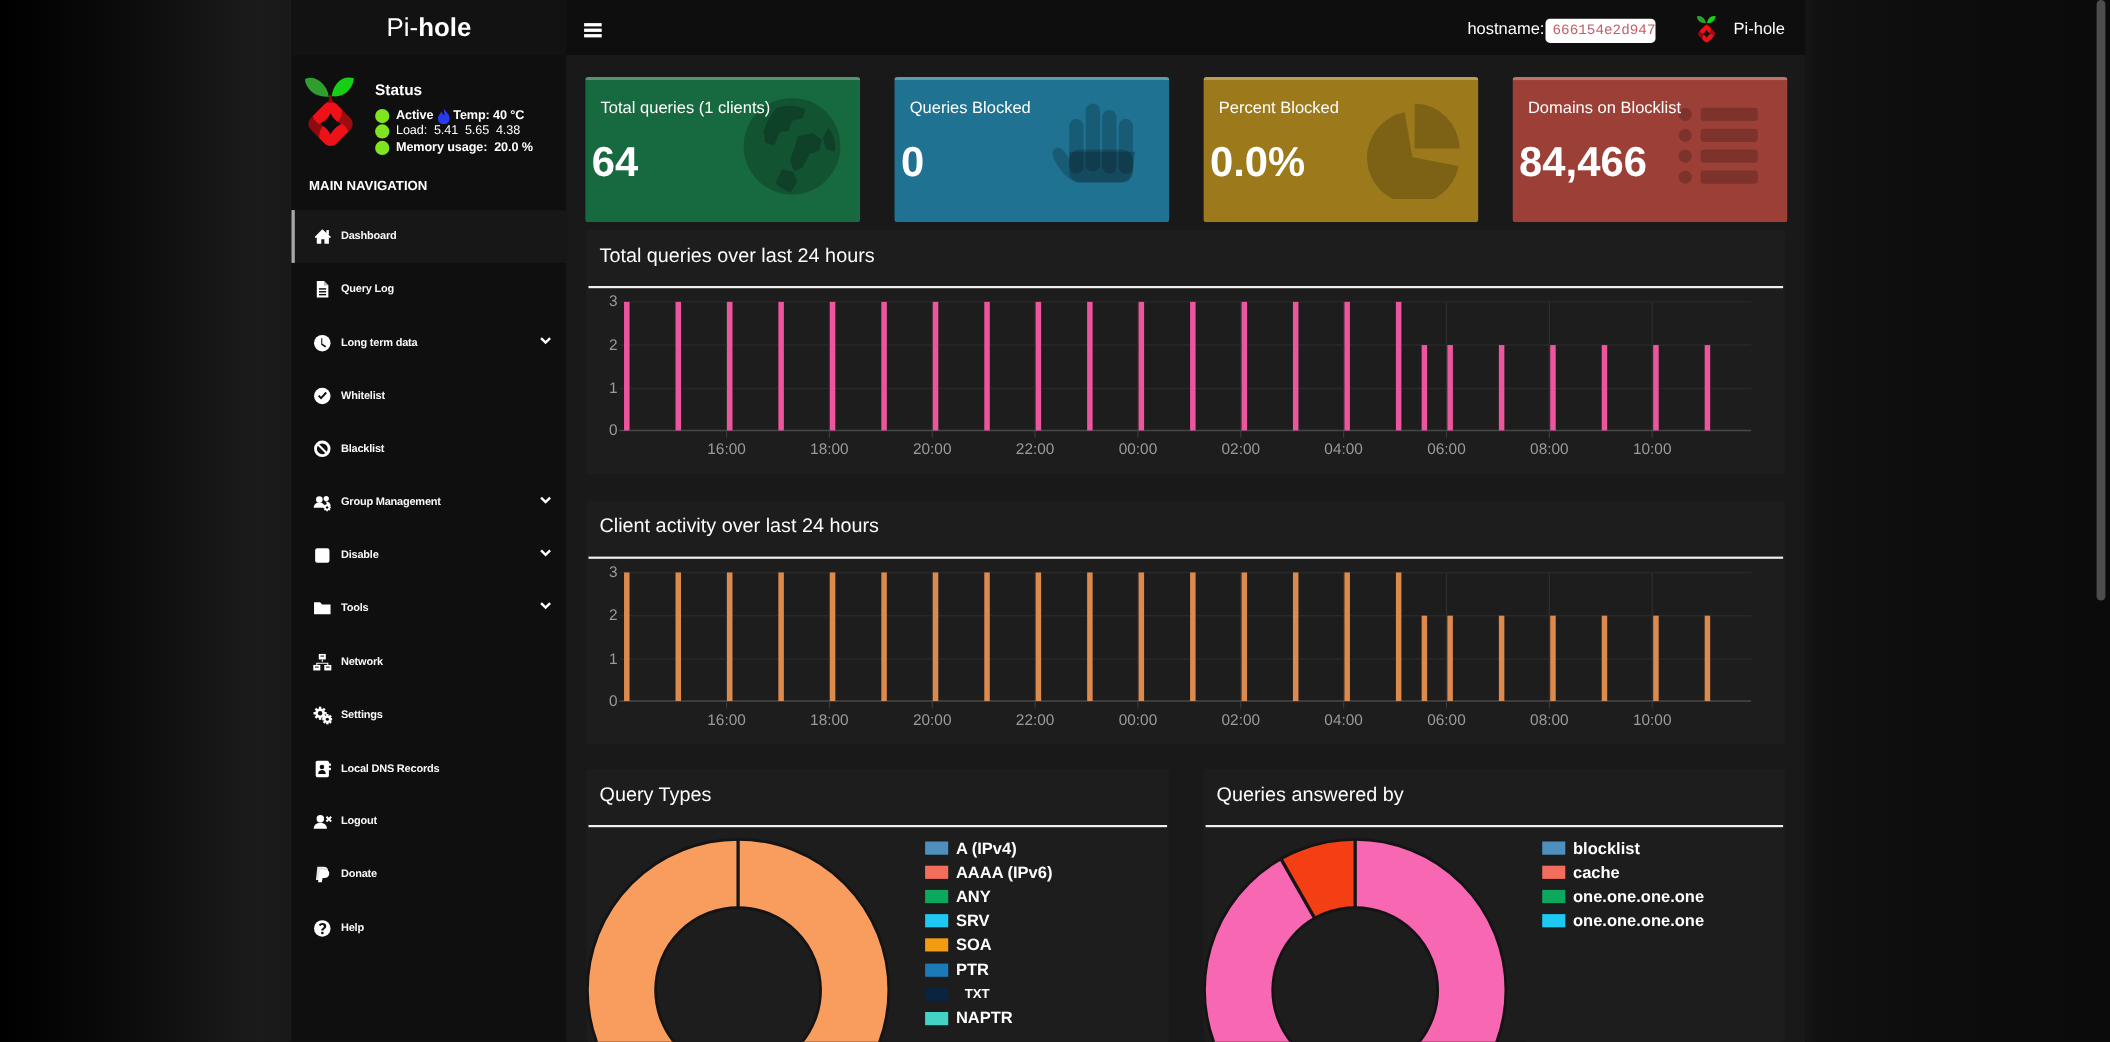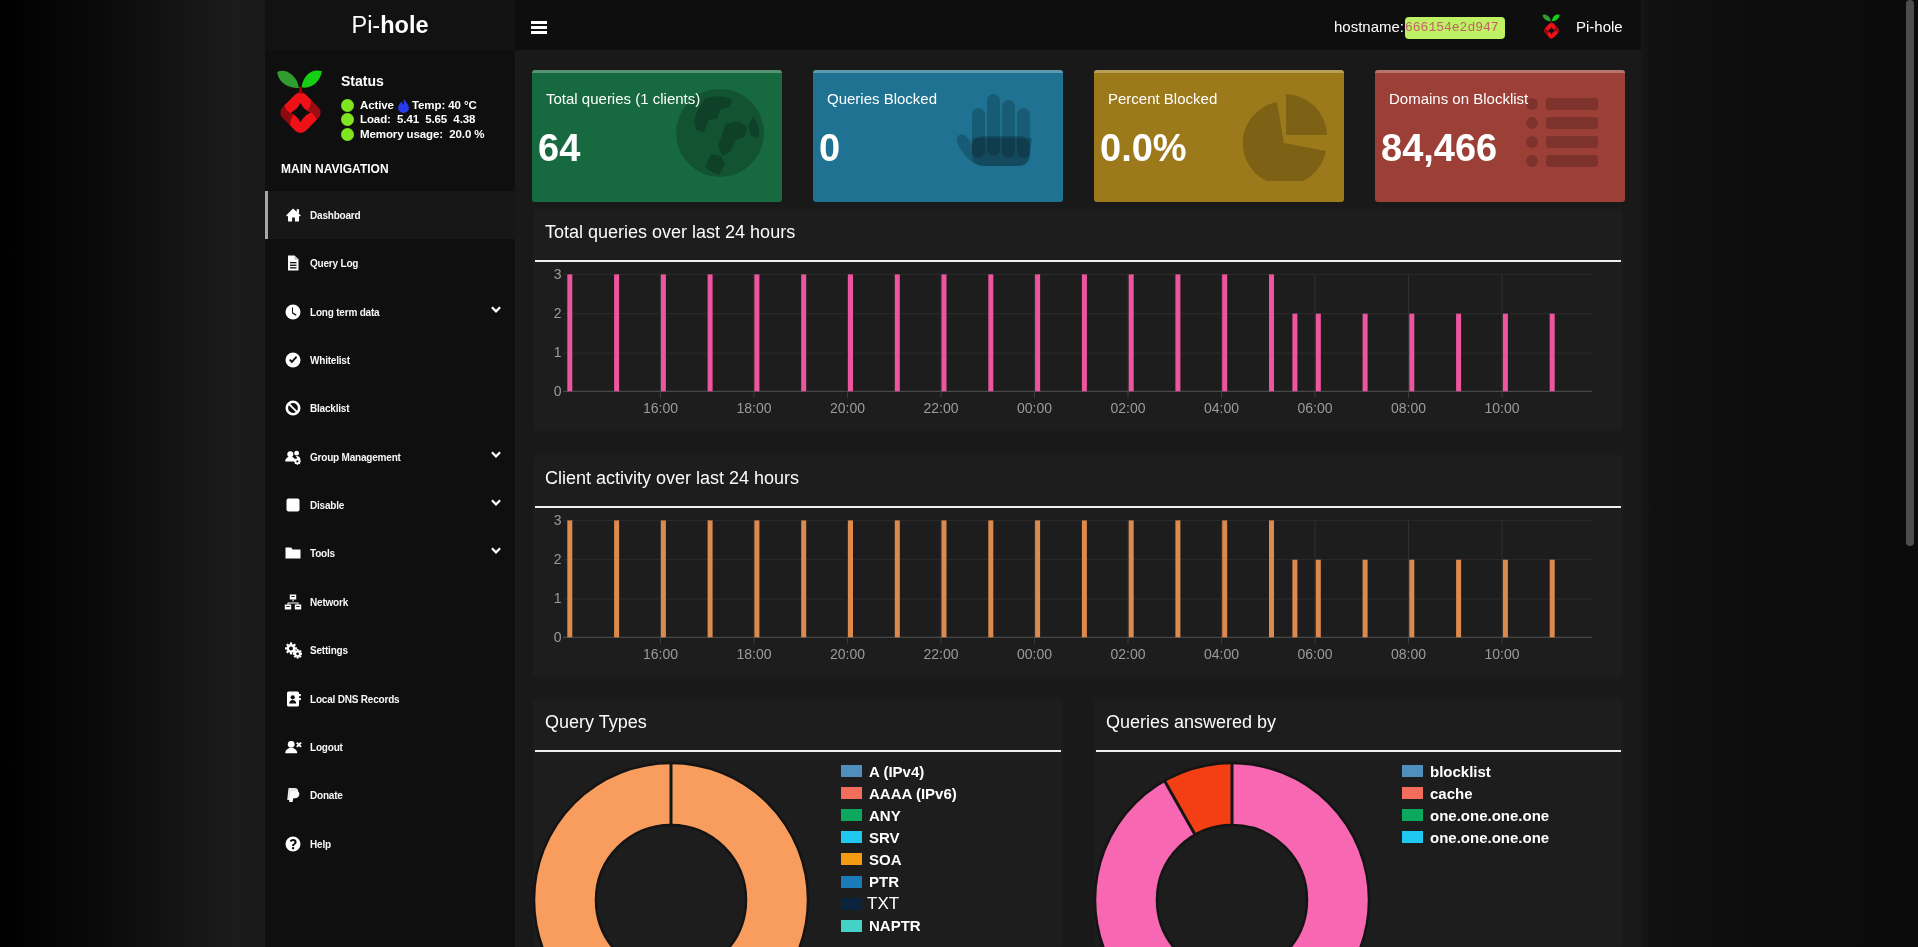--- a/index.html
+++ b/index.html
@@ -39,21 +39,21 @@
 <div id="scrollthumb" class="abs"></div>
 <div id="app" class="abs">
   <div id="logo" class="abs"><span style="font-weight:300">Pi-</span><span style="font-weight:bold">hole</span></div>
   <div id="navbar" class="abs">
 
     <div class="abs" style="left:16px;top:21px;width:16px;height:2.6px;background:#fff"></div>
     <div class="abs" style="left:16px;top:26px;width:16px;height:2.6px;background:#fff"></div>
     <div class="abs" style="left:16px;top:31px;width:16px;height:2.6px;background:#fff"></div>
 
     <div class="abs navtext" style="left:819px;top:18px;">hostname:</div>
-    <div class="abs" style="left:890px;top:17px;width:100px;height:22px;background:#bef264;border-radius:4px;color:#c35f67;font-family:'Liberation Mono',monospace;font-size:13px;text-align:left;line-height:22px;">666154e2d947</div>
+    <div class="abs" style="left:890px;top:17px;width:100px;height:22px;background:#ffffff;border-radius:4px;color:#c35f67;font-family:'Liberation Mono',monospace;font-size:13px;text-align:right;line-height:22px;">666154e2d947</div>
 
     <svg class="abs" style="left:1026px;top:12px" width="21" height="28" viewBox="0 0 50 72">
         <defs>
           <clipPath id="bc2">
             <rect x="8.75" y="31.75" width="32.5" height="32.5" rx="7.5" transform="rotate(45 25 48)"></rect>
           </clipPath>
         </defs>
       <g clip-path="url(#bc2)">
           <rect x="0" y="21" width="25" height="52" fill="#8d0a0e"></rect>
           <rect x="25" y="21" width="25" height="52" fill="#9d0c10"></rect>
@@ -90,21 +90,21 @@
     </svg>
     <div class="abs" style="left:76px;top:23px;color:#fff;font-size:14px;font-weight:bold;">Status</div>
     <div class="abs" style="left:76px;top:48.5px;width:13px;height:13px;border-radius:50%;background:#80e520"></div>
     <div class="abs" style="left:76px;top:63px;width:13px;height:13px;border-radius:50%;background:#80e520"></div>
     <div class="abs" style="left:76px;top:77.5px;width:13px;height:13px;border-radius:50%;background:#80e520"></div>
     <div class="abs" style="left:95px;top:48.5px;color:#fff;font-size:11.5px;font-weight:bold;letter-spacing:-0.1px;">Active</div>
       <svg class="abs" style="left:133px;top:49px" width="11" height="14" viewBox="0 0 10 13">
         <path d="M5.3 0 C6.8 2.5 10 4.8 10 8.3 A5 4.7 0 0 1 0 8.3 C0 6 1.7 4.3 3.1 2.3 C3.6 3.8 4.3 4.8 5.6 5.6 C5.1 3.7 4.9 1.9 5.3 0 Z" fill="#2a3bee"></path>
       </svg>
       <div class="abs" style="left:147px;top:48.5px;color:#fff;font-size:11.5px;font-weight:bold;letter-spacing:-0.1px;">Temp:&nbsp;40&nbsp;°C</div>
-    <div class="abs" style="left:95px;top:63px;color:#fff;font-size:11.5px;font-weight:bold;letter-spacing:-0.1px;">Load:&nbsp; 5.41&nbsp; 5.65&nbsp; 4.38</div>
+    <div class="abs" style="left:95px;top:63px;color:#fff;font-size:11.5px;font-weight:normal;letter-spacing:-0.1px;">Load:&nbsp; 5.41&nbsp; 5.65&nbsp; 4.38</div>
     <div class="abs" style="left:95px;top:77.5px;color:#fff;font-size:11.5px;font-weight:bold;letter-spacing:-0.1px;">Memory usage:&nbsp; 20.0&nbsp;%</div>
     <div class="abs" style="left:16px;top:112px;color:#fff;font-size:12px;font-weight:bold;">MAIN NAVIGATION</div>
     <div id="menu">
     <div class="menuitem" style="top:141.0px;background:#171717;">
           <div style="position:absolute;left:0;top:0;width:3px;height:100%;background:#a8a8a8"></div>
           <svg class="micon" viewBox="0 0 18 18">
             <rect x="12.7" y="3.2" width="2.3" height="4" fill="#fff"></rect>
             <path d="M9 2.4 L16.9 9.4 l-1 1.1 -0.9 -0.8 v5.8 h-4.1 v-4.1 H8.1 v4.1 H4 V9.7 l-0.9 0.8 -1 -1.1 Z" fill="#fff"></path>
           </svg>
           <span class="mlabel">Dashboard</span>
@@ -453,21 +453,21 @@
       <div class="abs" style="left:336px;top:86.6px;color:#fff;font-size:15px;font-weight:bold;line-height:15px;">AAAA (IPv6)</div>
       <div class="abs" style="left:308px;top:110.2px;width:21px;height:12px;background:#0ba85e"></div>
       <div class="abs" style="left:336px;top:108.7px;color:#fff;font-size:15px;font-weight:bold;line-height:15px;">ANY</div>
       <div class="abs" style="left:308px;top:132.3px;width:21px;height:12px;background:#1ec8f0"></div>
       <div class="abs" style="left:336px;top:130.8px;color:#fff;font-size:15px;font-weight:bold;line-height:15px;">SRV</div>
       <div class="abs" style="left:308px;top:154.4px;width:21px;height:12px;background:#f39c12"></div>
       <div class="abs" style="left:336px;top:152.9px;color:#fff;font-size:15px;font-weight:bold;line-height:15px;">SOA</div>
       <div class="abs" style="left:308px;top:176.5px;width:21px;height:12px;background:#1b7ab8"></div>
       <div class="abs" style="left:336px;top:175.0px;color:#fff;font-size:15px;font-weight:bold;line-height:15px;">PTR</div>
       <div class="abs" style="left:308px;top:198.6px;width:21px;height:12px;background:#0a2440"></div>
-      <div class="abs" style="left:334px;top:197.1px;color:#fff;font-size:17px;font-weight:normal;line-height:15px;">TXT</div>
+      <div class="abs" style="left:344px;top:197.1px;color:#fff;font-size:12px;font-weight:bold;line-height:15px;">TXT</div>
       <div class="abs" style="left:308px;top:220.7px;width:21px;height:12px;background:#44d2c6"></div>
       <div class="abs" style="left:336px;top:219.2px;color:#ffffff;font-size:15px;font-weight:bold;line-height:15px;">NAPTR</div>
     </div>
   <div class="panel" style="left:829px;top:699px;width:529px;height:248px">
       <div class="ptitle">Queries answered by</div>
       <div class="psep" style="top:51px"></div>
       <svg class="abs" style="left:0;top:0" width="529" height="248" viewBox="0 0 529 248">
         <circle cx="138" cy="201" r="106" fill="none" stroke="#f767b2" stroke-width="62"></circle>
         <path d="M 138.0 64.0 A 137 137 0 0 0 70.5 81.8 L 101.1 135.7 A 75 75 0 0 1 138.0 126.0 Z" fill="#f43f15"></path>
         <line x1="138.0" y1="126.0" x2="138.0" y2="64.0" stroke="#151515" stroke-width="3"></line>

